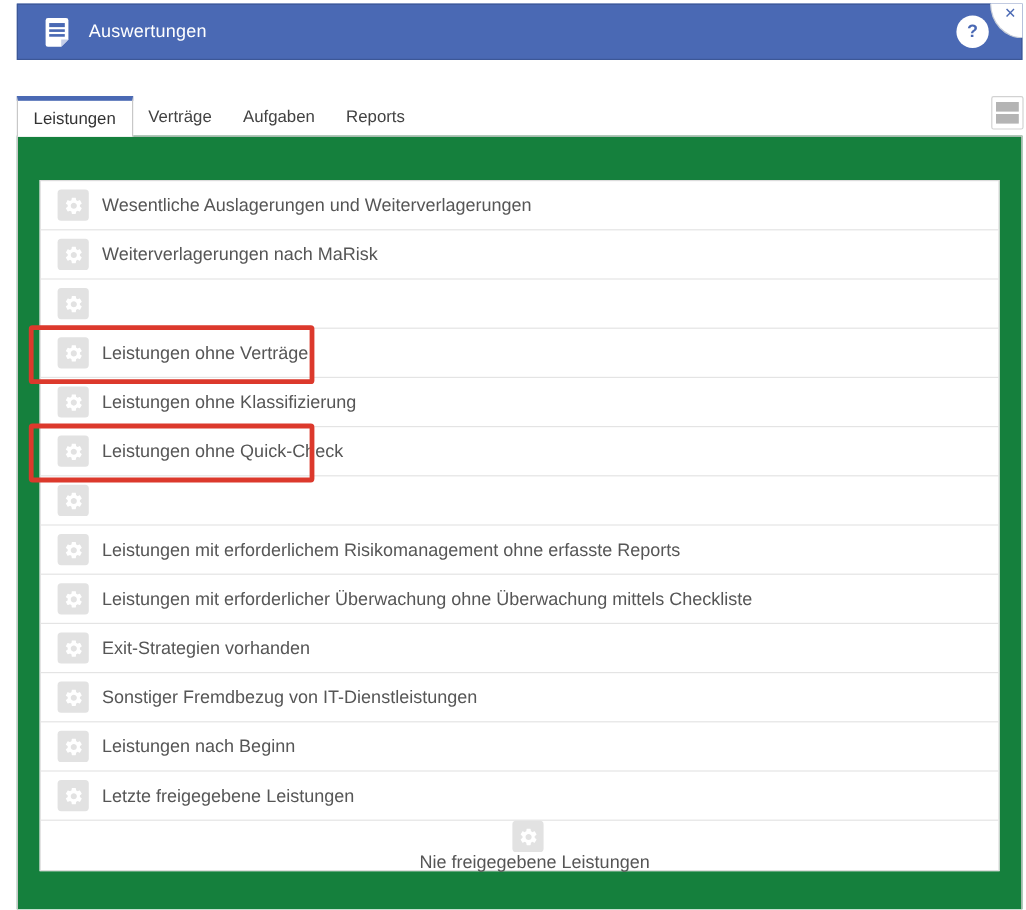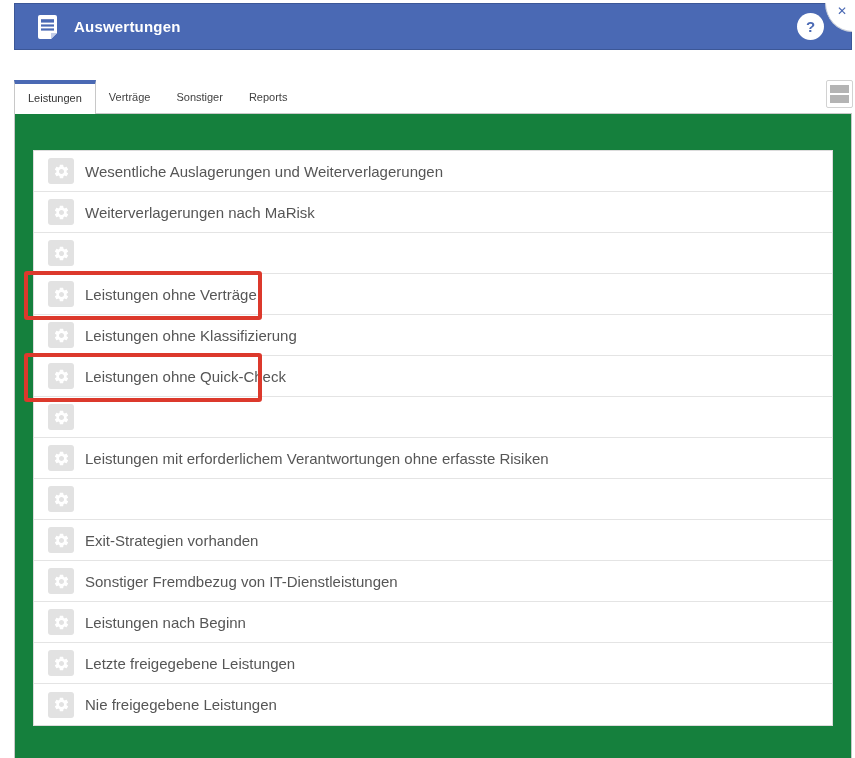--- a/index.html
+++ b/index.html
@@ -7,40 +7,40 @@
     position:relative;width:855px;height:758px;background:#fff;overflow:hidden;
     font-family:"Liberation Sans","DejaVu Sans",sans-serif;
   }
   
   .dlg-header{
     position:absolute;left:14px;top:3px;width:838px;height:47px;
     background:#4a69b4;border:1px solid #3c5797;box-sizing:border-box;
     display:flex;align-items:center;
   }
   .doc-icon{margin-left:21px;display:flex;align-items:center;}
-  .dlg-title{margin-left:15px;color:#fff;font-weight:700;font-size:15px;letter-spacing:.2px;}
+  .dlg-title{margin-left:15px;color:#fff;font-weight:400;font-size:15px;letter-spacing:.2px;}
   .help-button{
     position:absolute;left:782px;top:9px;width:27px;height:27px;border-radius:50%;
     background:#fff;color:#4a69b4;font-weight:700;font-size:15px;
     display:flex;align-items:center;justify-content:center;cursor:pointer;
   }
   .close-notch{
     position:absolute;top:-1px;right:-1px;width:26px;height:28px;background:#fff;
     border-bottom-left-radius:100% 100%;
     border-left:1px solid #c6ccd8;border-bottom:1px solid #c6ccd8;
     cursor:pointer;
   }
   .close-notch .x{
     position:absolute;top:2px;right:5px;color:#4a69b4;
     font-weight:700;font-size:12px;line-height:12px;
   }
   
   .tab-bar{position:absolute;left:14px;top:80px;height:34px;display:flex;z-index:2;}
   .tab{
-    height:34px;line-height:34px;padding:0 13px;font-size:11px;color:#424242;
+    height:34px;line-height:34px;padding:0 13px;font-size:14px;color:#424242;
     cursor:pointer;box-sizing:border-box;white-space:nowrap;
   }
   .tab.active{
     background:#fff;border-top:4px solid #4a69b4;
     border-left:1px solid #c8c8c8;border-right:1px solid #c8c8c8;
     line-height:29px;color:#333;
   }
   .view-toggle{
     position:absolute;left:826px;top:80px;width:27px;height:28px;
     border:1px solid #d2d2d2;border-radius:2px;background:#fff;box-sizing:border-box;
@@ -54,21 +54,21 @@
     background:#15803d;border:1px solid #c8c8c8;box-sizing:border-box;z-index:1;
   }
   .report-list{
     position:absolute;left:18px;top:36px;width:800px;
     border:1px solid #dcdcdc;box-sizing:border-box;background:#fff;
   }
   .row{
     height:41px;display:flex;align-items:center;
     border-bottom:1px solid #e4e4e4;box-sizing:border-box;padding-left:14px;cursor:pointer;
   }
-  .row:last-child{border-bottom:none;}
+  .row:last-child{border-bottom:none;flex-direction:column;}
   .gear{
     width:26px;height:26px;border-radius:3px;background:#e2e2e2;flex:0 0 26px;
     display:flex;align-items:center;justify-content:center;
   }
   .row-label{margin-left:11px;font-size:15px;color:#565656;}
   
   .red-box{
     position:absolute;left:24px;width:230px;height:41px;
     border:4px solid #dc392c;border-radius:3px;pointer-events:none;z-index:5;
   }
@@ -93,21 +93,21 @@
       <span>?</span>
     </div>
     <div class="close-notch">
       <span class="x">✕</span>
     </div>
   </div>
 
   <div class="tab-bar">
       <div class="tab active"><span>Leistungen</span></div>
       <div class="tab"><span>Verträge</span></div>
-      <div class="tab"><span>Sonstiger</span></div>
+      <div class="tab"><span>Aufgaben</span></div>
       <div class="tab"><span>Reports</span></div>
     </div>
 
   <div class="view-toggle">
     <span style="display:contents">
       <span class="bar"></span><span class="bar"></span>
     </span>
   </div>
 
   <div class="panel">
@@ -165,28 +165,29 @@
               <path fill="#ffffff" d="M19.14,12.94c0.04-0.3,0.06-0.61,0.06-0.94c0-0.32-0.02-0.64-0.07-0.94l2.03-1.58c0.18-0.14,0.23-0.41,0.12-0.61l-1.92-3.32c-0.12-0.22-0.37-0.29-0.59-0.22l-2.39,0.96c-0.5-0.38-1.03-0.7-1.62-0.94L14.4,2.81c-0.04-0.24-0.24-0.41-0.48-0.41h-3.84c-0.24,0-0.43,0.17-0.47,0.41L9.25,5.35C8.66,5.59,8.12,5.92,7.63,6.29L5.24,5.33c-0.22-0.08-0.47,0-0.59,0.22L2.74,8.87C2.62,9.08,2.66,9.34,2.86,9.48l2.03,1.58C4.84,11.36,4.8,11.69,4.8,12s0.02,0.64,0.07,0.94l-2.03,1.58c-0.18,0.14-0.23,0.41-0.12,0.61l1.92,3.32c0.12,0.22,0.37,0.29,0.59,0.22l2.39-0.96c0.5,0.38,1.03,0.7,1.62,0.94l0.36,2.54c0.05,0.24,0.24,0.41,0.48,0.41h3.84c0.24,0,0.44-0.17,0.47-0.41l0.36-2.54c0.59-0.24,1.13-0.56,1.62-0.94l2.39,0.96c0.22,0.08,0.47,0,0.59-0.22l1.92-3.32c0.12-0.22,0.07-0.47-0.12-0.61L19.14,12.94z M12,15.6c-1.98,0-3.6-1.62-3.6-3.6s1.62-3.6,3.6-3.6s3.6,1.62,3.6,3.6S13.98,15.6,12,15.6z"></path>
             </svg>
           </span>
         </div>
         <div class="row">
           <span class="gear">
             <svg width="17" height="17" viewBox="0 0 24 24">
               <path fill="#ffffff" d="M19.14,12.94c0.04-0.3,0.06-0.61,0.06-0.94c0-0.32-0.02-0.64-0.07-0.94l2.03-1.58c0.18-0.14,0.23-0.41,0.12-0.61l-1.92-3.32c-0.12-0.22-0.37-0.29-0.59-0.22l-2.39,0.96c-0.5-0.38-1.03-0.7-1.62-0.94L14.4,2.81c-0.04-0.24-0.24-0.41-0.48-0.41h-3.84c-0.24,0-0.43,0.17-0.47,0.41L9.25,5.35C8.66,5.59,8.12,5.92,7.63,6.29L5.24,5.33c-0.22-0.08-0.47,0-0.59,0.22L2.74,8.87C2.62,9.08,2.66,9.34,2.86,9.48l2.03,1.58C4.84,11.36,4.8,11.69,4.8,12s0.02,0.64,0.07,0.94l-2.03,1.58c-0.18,0.14-0.23,0.41-0.12,0.61l1.92,3.32c0.12,0.22,0.37,0.29,0.59,0.22l2.39-0.96c0.5,0.38,1.03,0.7,1.62,0.94l0.36,2.54c0.05,0.24,0.24,0.41,0.48,0.41h3.84c0.24,0,0.44-0.17,0.47-0.41l0.36-2.54c0.59-0.24,1.13-0.56,1.62-0.94l2.39,0.96c0.22,0.08,0.47,0,0.59-0.22l1.92-3.32c0.12-0.22,0.07-0.47-0.12-0.61L19.14,12.94z M12,15.6c-1.98,0-3.6-1.62-3.6-3.6s1.62-3.6,3.6-3.6s3.6,1.62,3.6,3.6S13.98,15.6,12,15.6z"></path>
             </svg>
           </span>
-          <span class="row-label">Leistungen mit erforderlichem Verantwortungen ohne erfasste Risiken</span>
-        </div>
-        <div class="row">
-          <span class="gear">
-            <svg width="17" height="17" viewBox="0 0 24 24">
-              <path fill="#ffffff" d="M19.14,12.94c0.04-0.3,0.06-0.61,0.06-0.94c0-0.32-0.02-0.64-0.07-0.94l2.03-1.58c0.18-0.14,0.23-0.41,0.12-0.61l-1.92-3.32c-0.12-0.22-0.37-0.29-0.59-0.22l-2.39,0.96c-0.5-0.38-1.03-0.7-1.62-0.94L14.4,2.81c-0.04-0.24-0.24-0.41-0.48-0.41h-3.84c-0.24,0-0.43,0.17-0.47,0.41L9.25,5.35C8.66,5.59,8.12,5.92,7.63,6.29L5.24,5.33c-0.22-0.08-0.47,0-0.59,0.22L2.74,8.87C2.62,9.08,2.66,9.34,2.86,9.48l2.03,1.58C4.84,11.36,4.8,11.69,4.8,12s0.02,0.64,0.07,0.94l-2.03,1.58c-0.18,0.14-0.23,0.41-0.12,0.61l1.92,3.32c0.12,0.22,0.37,0.29,0.59,0.22l2.39-0.96c0.5,0.38,1.03,0.7,1.62,0.94l0.36,2.54c0.05,0.24,0.24,0.41,0.48,0.41h3.84c0.24,0,0.44-0.17,0.47-0.41l0.36-2.54c0.59-0.24,1.13-0.56,1.62-0.94l2.39,0.96c0.22,0.08,0.47,0,0.59-0.22l1.92-3.32c0.12-0.22,0.07-0.47-0.12-0.61L19.14,12.94z M12,15.6c-1.98,0-3.6-1.62-3.6-3.6s1.62-3.6,3.6-3.6s3.6,1.62,3.6,3.6S13.98,15.6,12,15.6z"></path>
-            </svg>
-          </span>
+          <span class="row-label">Leistungen mit erforderlichem Risikomanagement ohne erfasste Reports</span>
+        </div>
+        <div class="row">
+          <span class="gear">
+            <svg width="17" height="17" viewBox="0 0 24 24">
+              <path fill="#ffffff" d="M19.14,12.94c0.04-0.3,0.06-0.61,0.06-0.94c0-0.32-0.02-0.64-0.07-0.94l2.03-1.58c0.18-0.14,0.23-0.41,0.12-0.61l-1.92-3.32c-0.12-0.22-0.37-0.29-0.59-0.22l-2.39,0.96c-0.5-0.38-1.03-0.7-1.62-0.94L14.4,2.81c-0.04-0.24-0.24-0.41-0.48-0.41h-3.84c-0.24,0-0.43,0.17-0.47,0.41L9.25,5.35C8.66,5.59,8.12,5.92,7.63,6.29L5.24,5.33c-0.22-0.08-0.47,0-0.59,0.22L2.74,8.87C2.62,9.08,2.66,9.34,2.86,9.48l2.03,1.58C4.84,11.36,4.8,11.69,4.8,12s0.02,0.64,0.07,0.94l-2.03,1.58c-0.18,0.14-0.23,0.41-0.12,0.61l1.92,3.32c0.12,0.22,0.37,0.29,0.59,0.22l2.39-0.96c0.5,0.38,1.03,0.7,1.62,0.94l0.36,2.54c0.05,0.24,0.24,0.41,0.48,0.41h3.84c0.24,0,0.44-0.17,0.47-0.41l0.36-2.54c0.59-0.24,1.13-0.56,1.62-0.94l2.39,0.96c0.22,0.08,0.47,0,0.59-0.22l1.92-3.32c0.12-0.22,0.07-0.47-0.12-0.61L19.14,12.94z M12,15.6c-1.98,0-3.6-1.62-3.6-3.6s1.62-3.6,3.6-3.6s3.6,1.62,3.6,3.6S13.98,15.6,12,15.6z"></path>
+            </svg>
+          </span>
+          <span class="row-label">Leistungen mit erforderlicher Überwachung ohne Überwachung mittels Checkliste</span>
         </div>
         <div class="row">
           <span class="gear">
             <svg width="17" height="17" viewBox="0 0 24 24">
               <path fill="#ffffff" d="M19.14,12.94c0.04-0.3,0.06-0.61,0.06-0.94c0-0.32-0.02-0.64-0.07-0.94l2.03-1.58c0.18-0.14,0.23-0.41,0.12-0.61l-1.92-3.32c-0.12-0.22-0.37-0.29-0.59-0.22l-2.39,0.96c-0.5-0.38-1.03-0.7-1.62-0.94L14.4,2.81c-0.04-0.24-0.24-0.41-0.48-0.41h-3.84c-0.24,0-0.43,0.17-0.47,0.41L9.25,5.35C8.66,5.59,8.12,5.92,7.63,6.29L5.24,5.33c-0.22-0.08-0.47,0-0.59,0.22L2.74,8.87C2.62,9.08,2.66,9.34,2.86,9.48l2.03,1.58C4.84,11.36,4.8,11.69,4.8,12s0.02,0.64,0.07,0.94l-2.03,1.58c-0.18,0.14-0.23,0.41-0.12,0.61l1.92,3.32c0.12,0.22,0.37,0.29,0.59,0.22l2.39-0.96c0.5,0.38,1.03,0.7,1.62,0.94l0.36,2.54c0.05,0.24,0.24,0.41,0.48,0.41h3.84c0.24,0,0.44-0.17,0.47-0.41l0.36-2.54c0.59-0.24,1.13-0.56,1.62-0.94l2.39,0.96c0.22,0.08,0.47,0,0.59-0.22l1.92-3.32c0.12-0.22,0.07-0.47-0.12-0.61L19.14,12.94z M12,15.6c-1.98,0-3.6-1.62-3.6-3.6s1.62-3.6,3.6-3.6s3.6,1.62,3.6,3.6S13.98,15.6,12,15.6z"></path>
             </svg>
           </span>
           <span class="row-label">Exit-Strategien vorhanden</span>
         </div>
         <div class="row">

